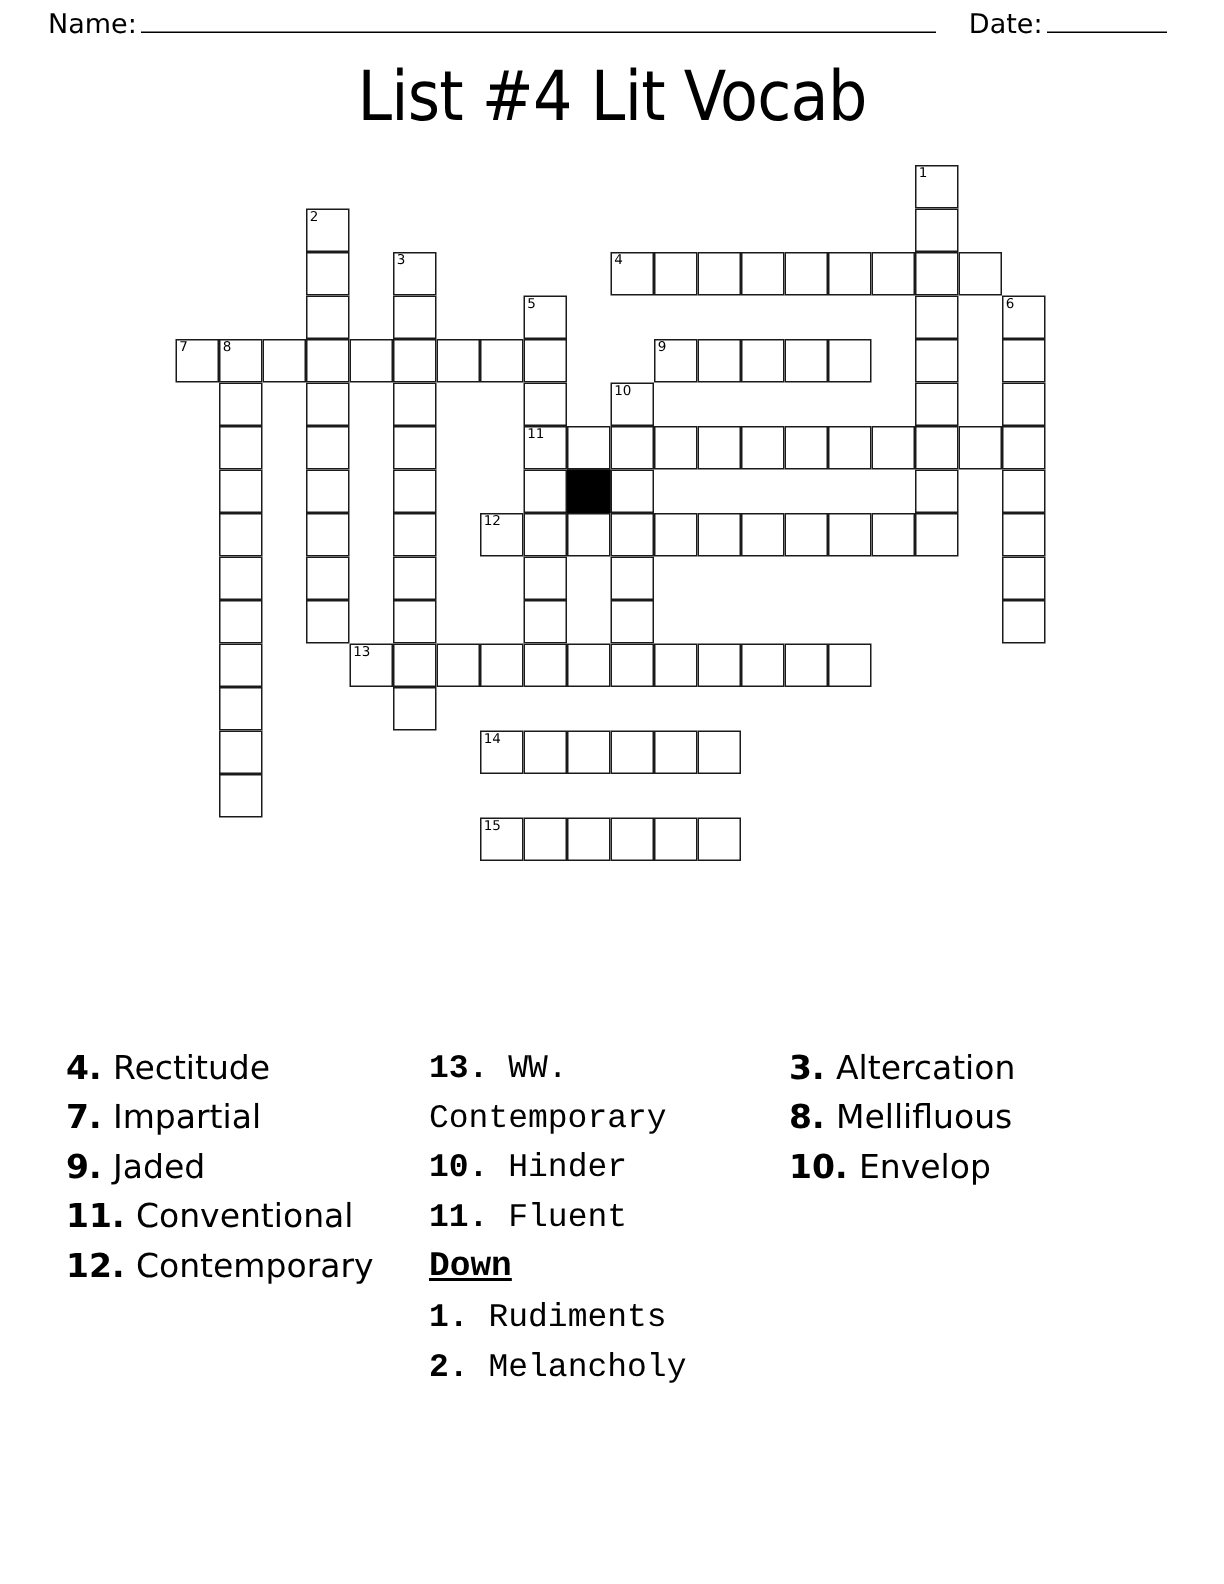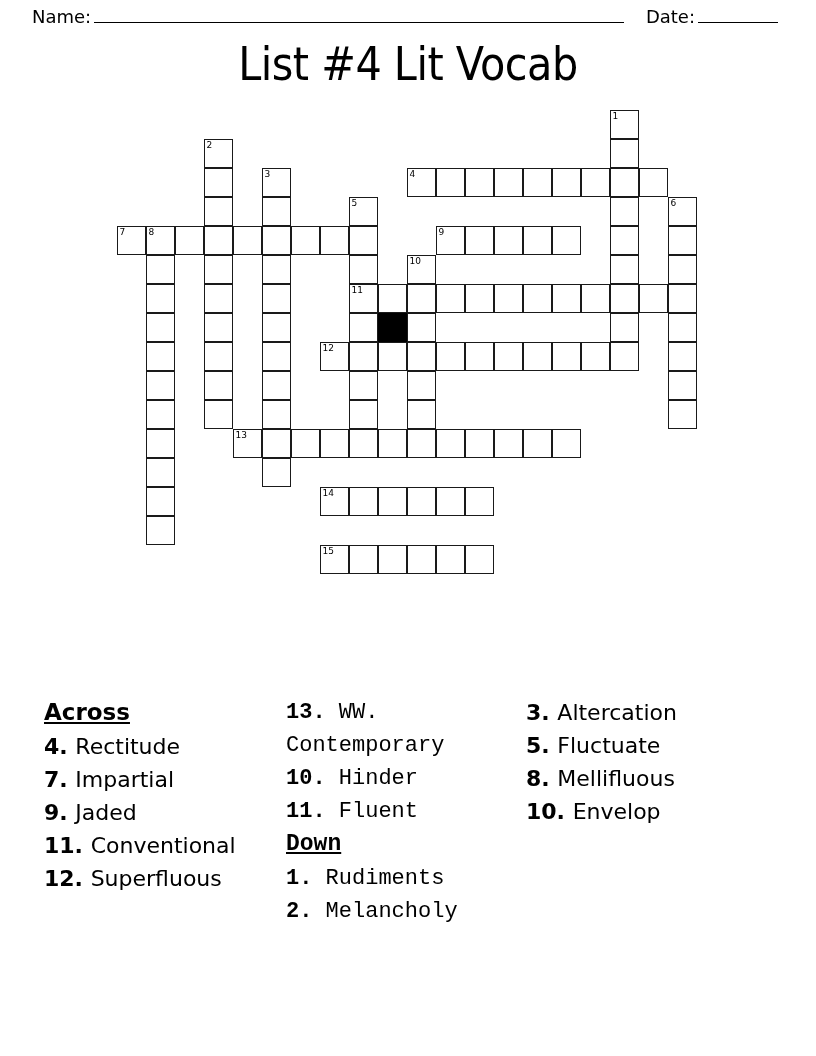--- a/index.html
+++ b/index.html
@@ -286,34 +286,32 @@
     <div class="cell" style="left: 349px; top: 545px; width: 29px; height: 29px;"></div>
     <div class="cell" style="left: 378px; top: 545px; width: 29px; height: 29px;"></div>
     <div class="cell" style="left: 407px; top: 545px; width: 29px; height: 29px;"></div>
     <div class="cell" style="left: 436px; top: 545px; width: 29px; height: 29px;"></div>
     <div class="cell" style="left: 465px; top: 545px; width: 29px; height: 29px;"></div>
     <div class="cell block" style="left: 378px; top: 313px; width: 29px; height: 29px;"></div>
   </div>
 
 <div id="clues">
   <div class="clue-col col-1">
-      <span class="clue-heading">Across</span>
       <span class="clue"><span class="num">4. </span><span class="txt">Rectitude</span></span>
       <span class="clue"><span class="num">7. </span><span class="txt">Impartial</span></span>
       <span class="clue"><span class="num">9. </span><span class="txt">Jaded</span></span>
       <span class="clue"><span class="num">11. </span><span class="txt">Conventional</span></span>
-      <span class="clue"><span class="num">12. </span><span class="txt">Superfluous</span></span>
+      <span class="clue"><span class="num">12. </span><span class="txt">Contemporary</span></span>
     </div>
   <div class="clue-col col-2">
       <span class="clue"><span class="num">13. </span><span class="txt">WW. Contemporary</span></span>
       <span class="clue"><span class="num">10. </span><span class="txt">Hinder</span></span>
       <span class="clue"><span class="num">11. </span><span class="txt">Fluent</span></span>
       <span class="clue-heading">Down</span>
       <span class="clue"><span class="num">1. </span><span class="txt">Rudiments</span></span>
       <span class="clue"><span class="num">2. </span><span class="txt">Melancholy</span></span>
     </div>
   <div class="clue-col col-3">
       <span class="clue"><span class="num">3. </span><span class="txt">Altercation</span></span>
-      <span class="clue"><span class="num">5. </span><span class="txt">Fluctuate</span></span>
       <span class="clue"><span class="num">8. </span><span class="txt">Mellifluous</span></span>
       <span class="clue"><span class="num">10. </span><span class="txt">Envelop</span></span>
     </div>
 </div>
 
 </body></html>

